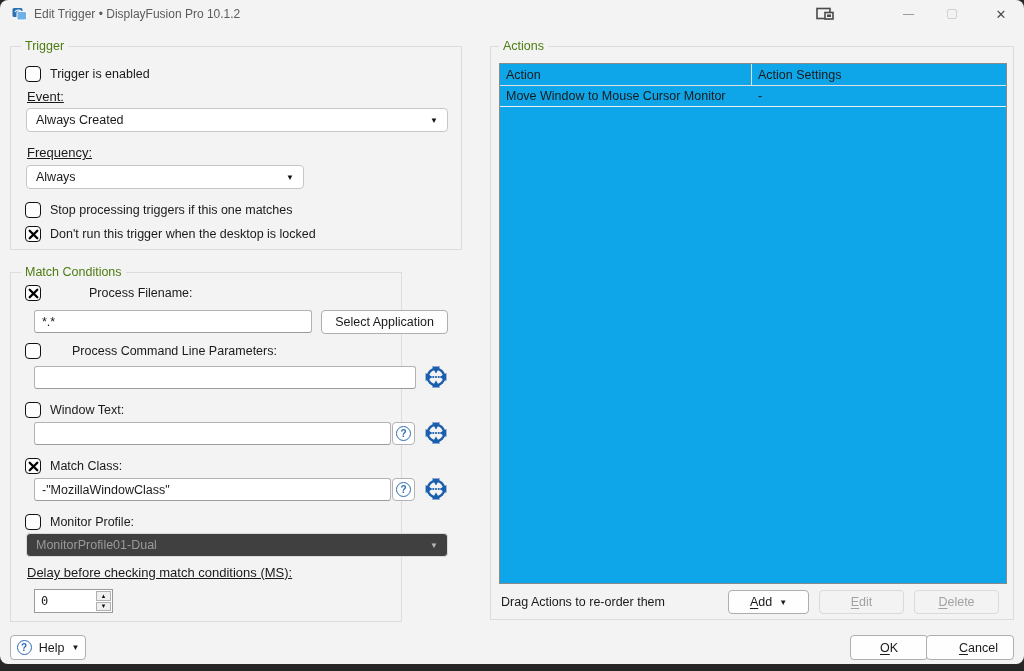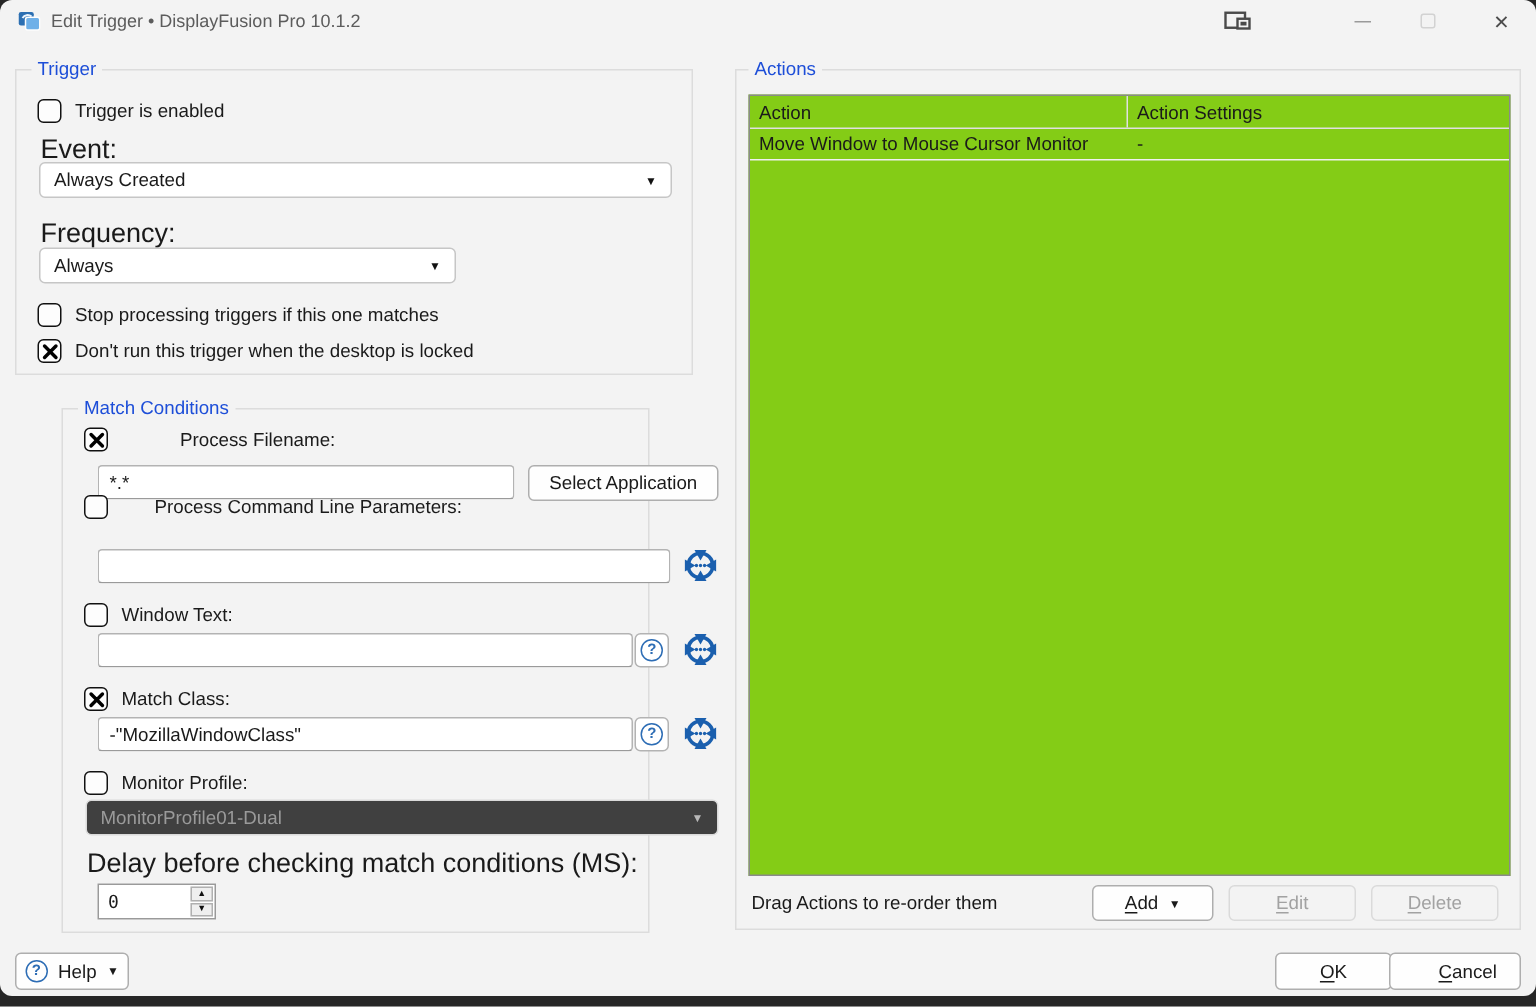--- a/index.html
+++ b/index.html
@@ -28,21 +28,21 @@
   }
   .min-glyph{ width:11px; height:1px; background:#9a9a9a; }
   .max-glyph{ width:10px; height:10px; border:1px solid #d2d2d2; border-radius:2px; }
   .close-glyph{ font-size:13px; color:#4c4c4c; line-height:1; }
   
   .groupbox{
     position:absolute; border:1px solid #dcdcdc;
   }
   .group-label{
     position:absolute; top:-8px; left:10px; padding:0 4px;
-    background:#f3f3f3; font-size:12.5px; color:#1d4ed8;
+    background:#f3f3f3; font-size:12.5px; color:#4d7c0f;
   }
   
   .cb-row{ position:absolute; display:flex; align-items:center; gap:9px; height:16px; }
   .cb{
     width:16px; height:16px; flex:0 0 16px;
     border:1.7px solid #111; border-radius:4px; background:#fdfdfd;
     display:flex; align-items:center; justify-content:center;
   }
   .cb svg{ display:none; }
   .cb.checked svg{ display:block; }
@@ -50,21 +50,21 @@
   
   .combo{
     position:absolute; height:24px; background:#fff;
     border:1px solid #c6c6c6; border-radius:4px;
     display:flex; align-items:center; justify-content:space-between;
     padding:0 9px; font-size:12.5px;
   }
   .combo .arrow{ font-size:8px; color:#111; }
   .combo.disabled{ background:#404040; border-color:#dadada; color:#9a9a9a; }
   .combo.disabled .arrow{ color:#b8b8b8; }
-  .field-label{ position:absolute; font-size:18px; white-space:nowrap; }
+  .field-label{ position:absolute; font-size:13px; white-space:nowrap;text-decoration:underline; }
   
   .tinput{
     position:absolute; height:23px; background:#fff;
     border:1px solid #b3b3b3; border-bottom-color:#9a9a9a; border-radius:3px;
     padding:0 7px; font-size:12.5px; font-family:"Liberation Sans", sans-serif;
     color:#1a1a1a; outline:none;
   }
   
   .btn{
     position:absolute; height:24px; background:#fefefe;
@@ -98,21 +98,21 @@
     display:flex; align-items:center; padding-left:6px;
   }
   .spin-btns{ width:17px; display:flex; flex-direction:column; padding:1px; gap:1px; }
   .spin-btn{
     flex:1; background:#efefef; border:1px solid #b0b0b0;
     display:flex; align-items:center; justify-content:center;
     font-size:6px; color:#111; line-height:1;
   }
   
   .table{
-    position:absolute; background:#84cc16; border:1px solid #8a8a8a;
+    position:absolute; background:#0ea5e9; border:1px solid #8a8a8a;
     overflow:hidden;
   }
   .thead{ display:flex; height:22px; border-bottom:1px solid #e0e0e0; }
   .th{ display:flex; align-items:center; padding:0 6px; font-size:12.5px; }
   .th-1{ width:252px; border-right:1px solid #e0e0e0; }
   .th-2{ flex:1; }
   .trow{ display:flex; height:21px; border-bottom:1px solid #f0f0f0; }
   .td{ display:flex; align-items:center; padding:0 6px; font-size:12.5px; }
   .td-1{ width:252px; }
   .td-2{ flex:1; }
@@ -181,37 +181,37 @@
     <div class="cb-row" style="left:14px; top:179px;">
       <span class="cb checked">
         <svg width="11" height="11" viewBox="0 0 11 11">
             <path d="M1.7 1.7 L9.3 9.3 M9.3 1.7 L1.7 9.3" stroke="#000" stroke-width="2.3" stroke-linecap="round"></path>
           </svg>
       </span>
       <span class="cb-label">Don't run this trigger when the desktop is locked</span>
     </div>
   </div>
 
-  <div class="groupbox" style="left:10px; top:272px; width:392px; height:350px;margin-left:31px;">
+  <div class="groupbox" style="left:10px; top:272px; width:392px; height:350px;">
     <span class="group-label">Match Conditions</span>
 
     <div class="cb-row" style="left:14px; top:12px;gap:48px;">
       <span class="cb checked">
         <svg width="11" height="11" viewBox="0 0 11 11">
             <path d="M1.7 1.7 L9.3 9.3 M9.3 1.7 L1.7 9.3" stroke="#000" stroke-width="2.3" stroke-linecap="round"></path>
           </svg>
       </span>
       <span class="cb-label">Process Filename:</span>
     </div>
     <input class="tinput" style="left: 23px; top: 37px; width: 278px;" value="*.*">
     <button class="btn" style="left:310px; top:37px; width:127px;">
       <span>Select Application</span>
     </button>
 
-    <div class="cb-row" style="left:14px; top:57px;gap:31px;">
+    <div class="cb-row" style="left:14px; top:70px;gap:31px;">
       <span class="cb">
         
       </span>
       <span class="cb-label">Process Command Line Parameters:</span>
     </div>
     <input class="tinput" style="left: 23px; top: 93px; width: 382px;" value="">
     <svg class="crosshair" style="left:412px; top:91px;" viewBox="0 0 26 26">
       <circle cx="13" cy="13" r="8.2" fill="none" stroke="#1a5fae" stroke-width="2.4"></circle>
       <polygon points="9,2.6 17,2.6 13,9.6" fill="#1a5fae"></polygon>
       <polygon points="9,23.4 17,23.4 13,16.4" fill="#1a5fae"></polygon>

